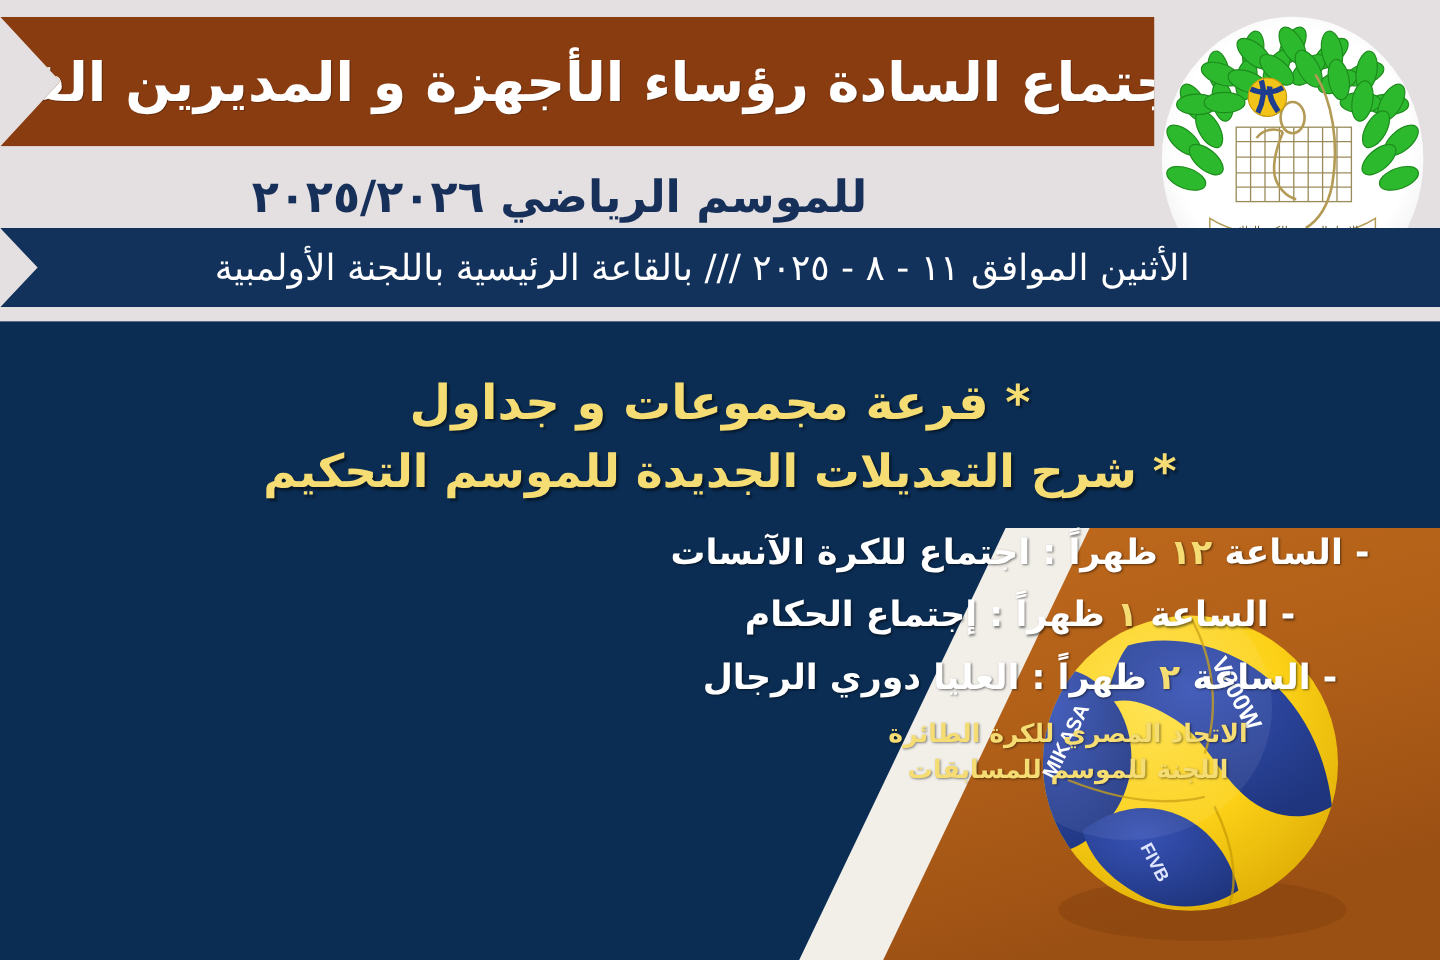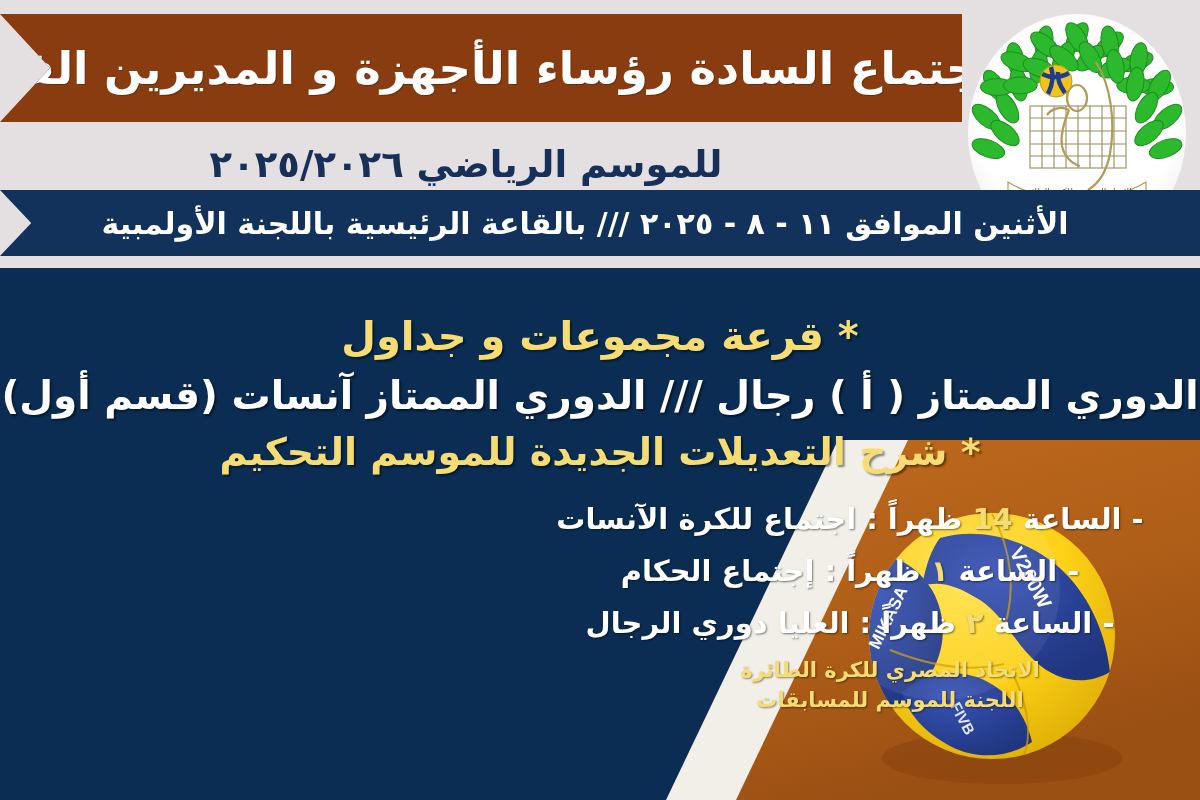--- a/index.html
+++ b/index.html
@@ -97,21 +97,21 @@
     background: #12315b;
     -webkit-clip-path: polygon(0 0, 100% 0, 100% 100%, 0 100%, 2.6% 50%);
     clip-path: polygon(0 0, 100% 0, 100% 100%, 0 100%, 2.6% 50%);
     display: flex;
     align-items: center;
     justify-content: center;
   }
   .date-text {
     color: #ffffff;
     font-size: 30px;
-    font-weight: bold;
+    font-weight: normal;
     white-space: nowrap;
     padding-right: 30px;
   }
 
   
   .body-area {
     position: absolute;
     top: 268px; left: 0;
     width: 1200px;
     height: 532px;
@@ -432,33 +432,30 @@
       </svg>
     </div>
 
     <div class="content">
 
       <div class="line-gold l1">
         <span>*</span>
         <span>قرعة مجموعات و جداول</span>
       </div>
 
-      <div class="line-white l2">
-        <span>الدوري الممتاز ( أ ) رجال   ///   الدوري الممتاز آنسات (قسم أول)</span>
-      </div>
 
       <div class="line-gold l3">
         <span>*</span>
         <span>شرح التعديلات الجديدة للموسم التحكيم</span>
       </div>
 
       <div class="schedule">
         <div class="sched-row">
           <span>- الساعة</span>
-          <span class="sched-num">14</span>
+          <span class="sched-num">١٢</span>
           <span>ظهراً : اجتماع للكرة الآنسات</span>
         </div>
         <div class="sched-row">
           <span>- الساعة</span>
           <span class="sched-num">١</span>
           <span>ظهراً : إجتماع الحكام</span>
         </div>
         <div class="sched-row">
           <span>- الساعة</span>
           <span class="sched-num">٢</span>

